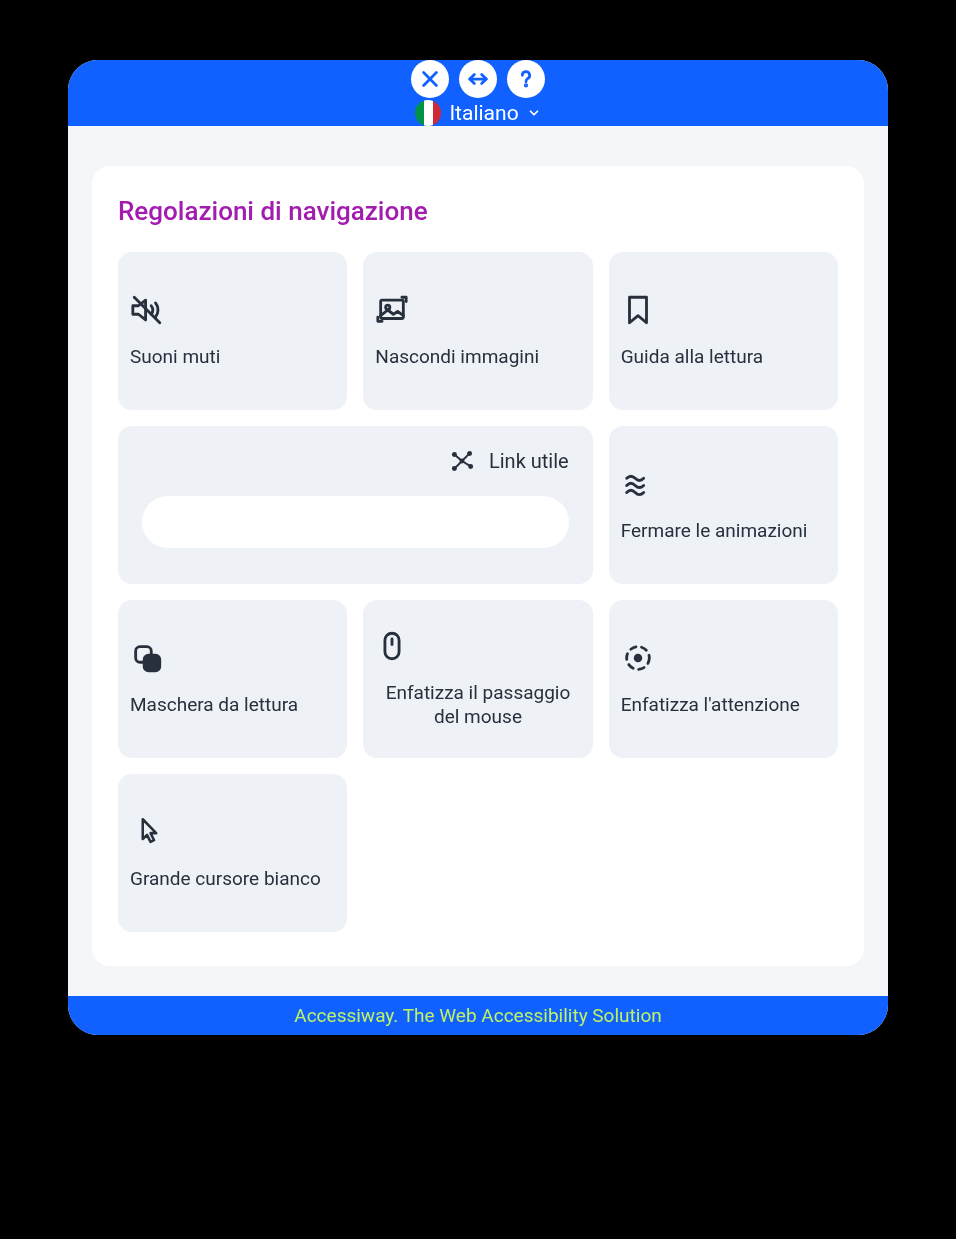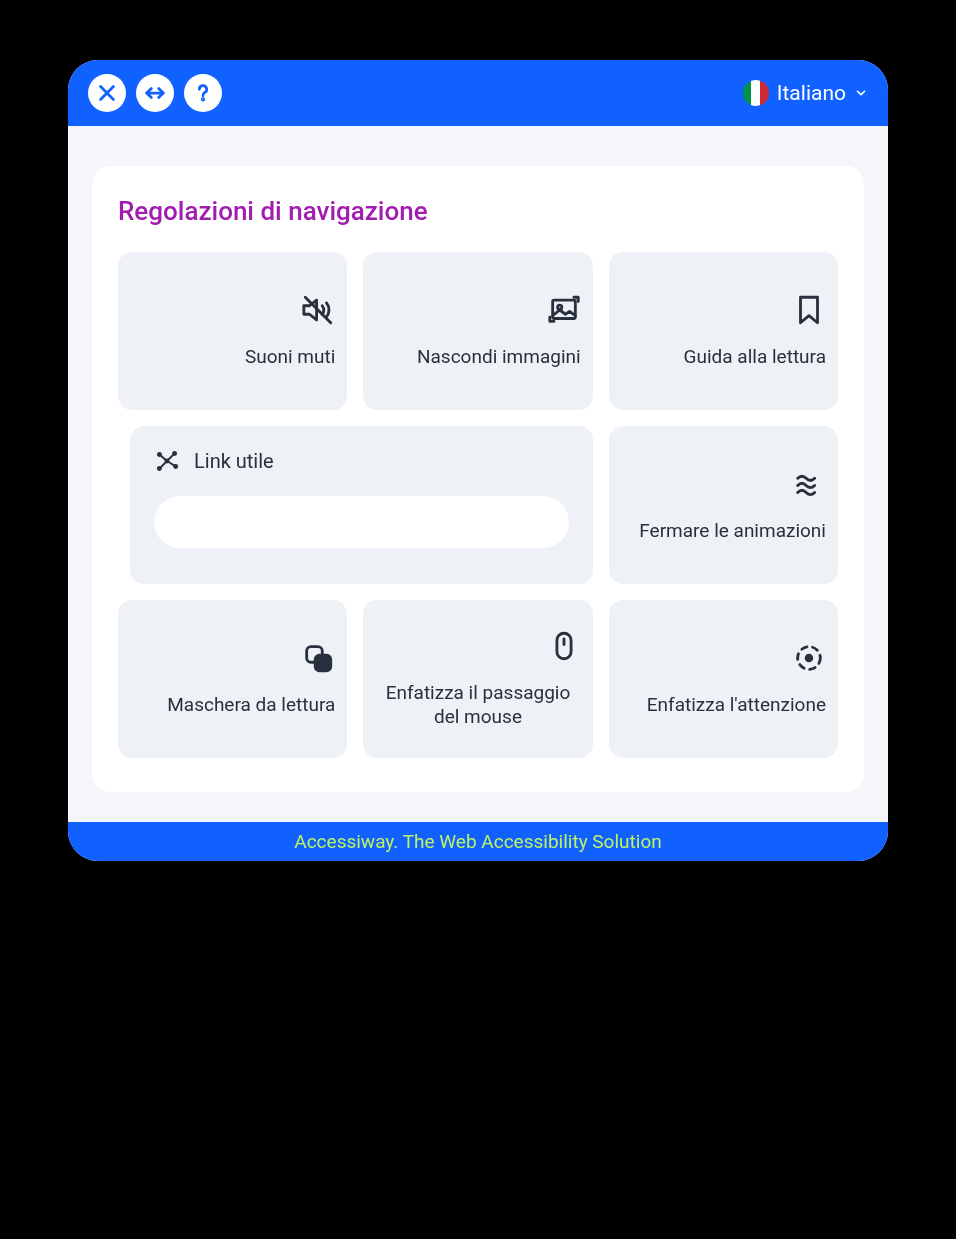--- a/index.html
+++ b/index.html
@@ -19,20 +19,21 @@
     overflow: hidden;
     box-shadow: 0 20px 60px rgba(0,0,0,0.5);
   }
   .header {
     background: #1061ff;
     height: 66px;
     display: flex;
     align-items: center;
     justify-content: space-between;
     padding: 0 20px;
+    flex-direction: column;
   }
   .header-left {
     display: flex;
     gap: 10px;
   }
   .icon-btn {
     width: 38px;
     height: 38px;
     border-radius: 50%;
     background: #fff;
@@ -80,21 +81,21 @@
   .grid {
     display: grid;
     grid-template-columns: 1fr 1fr 1fr;
     gap: 16px;
   }
   .tile {
     background: #eef2f7;
     border-radius: 14px;
     display: flex;
     flex-direction: column;
-    align-items: flex-end;
+    align-items: flex-start;
     justify-content: center;
     padding: 24px 12px;
     min-height: 158px;
     cursor: pointer;
   }
   .tile-icon {
     width: 34px;
     height: 34px;
     margin-bottom: 18px;
     color: #29303d;
@@ -102,22 +103,21 @@
   .tile-label {
     font-size: 19px;
     color: #29303d;
     text-align: center;
     line-height: 1.25;
   }
   .wide {
     grid-column: span 2;
     padding: 22px 24px 15px 24px;
     justify-content: flex-start;
-    align-items: flex-start;
-    margin-left: 12px;
+    align-items: flex-end;
   }
   .wide-head {
     display: flex;
     align-items: center;
     justify-content: center;
     gap: 14px;
     margin-bottom: 22px;
   }
   .wide-head .tile-icon { width: 26px; height: 26px; margin: 0; }
   .wide-head .tile-label { font-size: 20px; }
@@ -255,20 +255,26 @@
 
         <div class="tile">
           <svg class="tile-icon" viewBox="0 0 24 24" fill="none" stroke="currentColor" stroke-width="2" stroke-linecap="round">
               <circle cx="12" cy="12" r="8" stroke-dasharray="4 4"></circle>
               <circle cx="12" cy="12" r="2" fill="currentColor"></circle>
             </svg>
           <span class="tile-label">Enfatizza l'attenzione</span>
         </div>
 
 
+        <div class="tile">
+          <svg class="tile-icon" viewBox="0 0 24 24" fill="none" stroke="currentColor" stroke-width="1.8" stroke-linejoin="round">
+              <path d="M9 3 l0 14 l3 -3 l2.5 5 l2.5 -1.2 l-2.5 -5 l4 0 z"></path>
+            </svg>
+          <span class="tile-label">Grande cursore bianco</span>
+        </div>
 
       </div>
     </div>
   </div>
 
   <div class="footer">
     <span>Accessiway. The Web Accessibility Solution</span>
   </div>
 
 </div>

